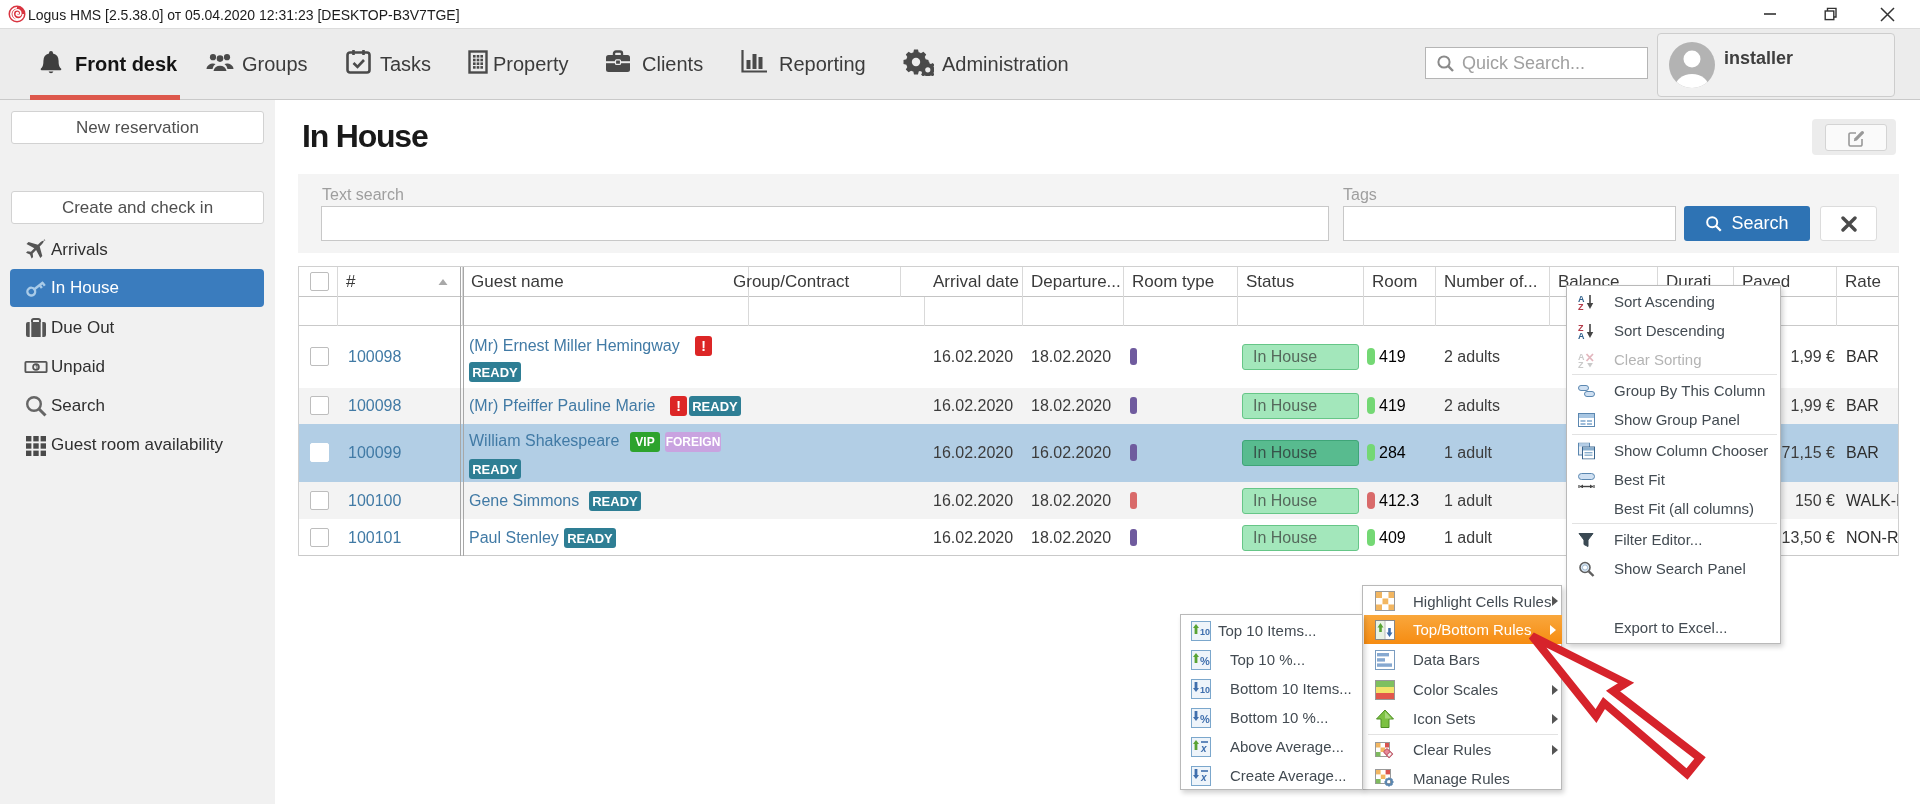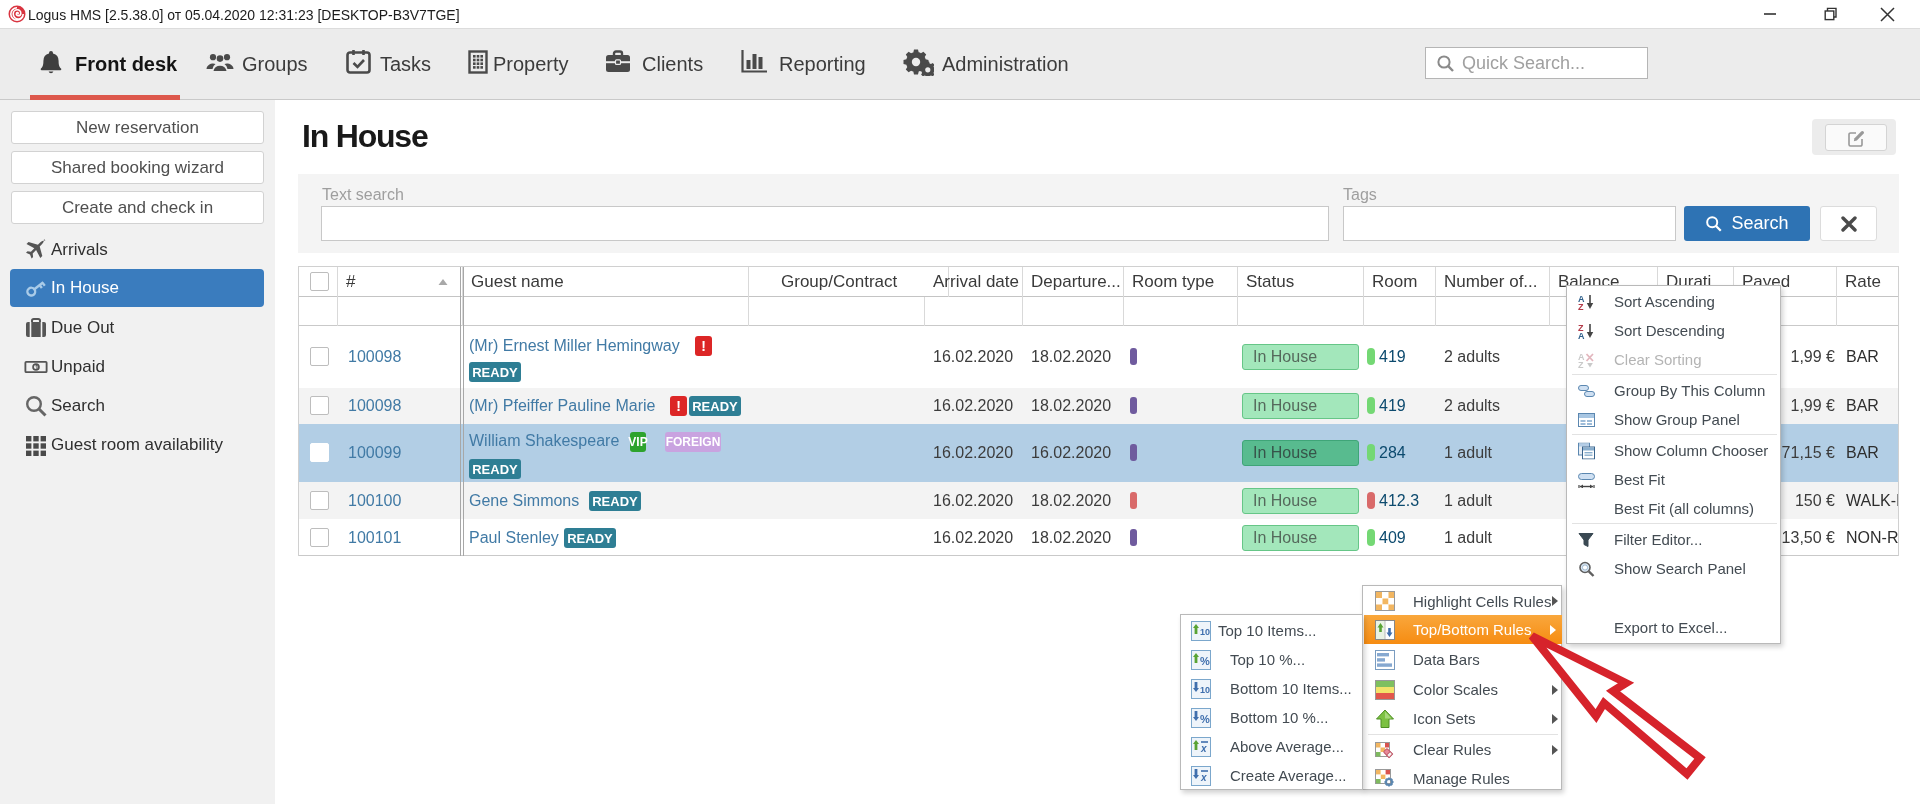--- a/index.html
+++ b/index.html
@@ -56,21 +56,21 @@
 .cb { position:absolute; left:11px; width:19px; height:19px; background:#fff; border:1px solid #bdbdbd; border-radius:2px; }
 .num { position:absolute; left:49px; font-size:16px; color:#417aa5; }
 .gname { position:absolute; font-size:16px; color:#417aa5; white-space:nowrap; }
 .badge { position:absolute; height:20px; border-radius:3px; color:#fff; font-size:13px; font-weight:bold; display:flex; align-items:center; justify-content:center; }
 .excl { position:absolute; width:17px; height:20px; border-radius:3px; background:#dc2626; color:#fff; font-size:14px; font-weight:bold; display:flex; align-items:center; justify-content:center; }
 .dt { position:absolute; font-size:16px; color:#3c3c3c; }
 .rtpill { position:absolute; width:7px; height:17px; border-radius:3px; }
 .rtxt { position:absolute; font-size:16px; color:#2e2e2e;margin-top:42px; }
 .stbadge { position:absolute; left:943px; width:117px; height:26px; border-radius:3px; background:#a3e7bb; border:1px solid #66c687; color:#55695c; font-size:16px; line-height:24px; padding-left:10px; }
 .rmpill { position:absolute; left:1068px; width:8px; height:17px; border-radius:4px; }
-.rmtxt { position:absolute; left:1080px; font-size:16px; color:#0c4a6e; }
+.rmtxt { position:absolute; left:1080px; font-size:16px; color:#000000; }
 .adl { position:absolute; left:1145px; font-size:16px; color:#3c3c3c; }
 .pay { position:absolute; width:100px; text-align:right; font-size:16px; color:#3c3c3c; }
 .rate { position:absolute; left:1547px; font-size:16px; color:#2e2e2e; white-space:nowrap; }
 .dline { position:absolute; left:161px; top:0; width:4px; border-left:1px solid #a7a7a7; border-right:1px solid #a7a7a7; }
 
 
 .menu { position:absolute; background:#fff; border:1px solid #b9b9b9; box-shadow:2px 3px 5px rgba(0,0,0,0.18); }
 .mi { position:absolute; left:1px; display:flex; align-items:center; font-size:15px; color:#434b52; }
 .mi .ic { position:absolute; top:50%; transform:translateY(-50%); display:flex; align-items:center; justify-content:center; }
 .msep { position:absolute; height:1px; background:#e2e2e2; }
@@ -180,25 +180,33 @@
     </div>
   <div class="navitem" style="left:942px">Administration</div>
   <div class="abs" id="reditem"></div>
   <div class="abs" id="qsearch">
     <svg style="position:absolute;left:10px;top:6px" width="20" height="20" viewBox="0 0 20 20">
         <circle cx="8" cy="8" r="5.6" fill="none" stroke="#8a8a8a" stroke-width="2"></circle>
         <line x1="12.2" y1="12.2" x2="17" y2="17" stroke="#8a8a8a" stroke-width="2.4"></line>
       </svg>
     <span>Quick Search...</span>
   </div>
+  <div class="abs" id="userpanel">
+    <div id="avatar">
+      <svg width="46" height="46" viewBox="0 0 46 46">
+          <circle cx="23" cy="17" r="8.5" fill="#fff"></circle>
+          <path d="M6 46 a17 14 0 0 1 34 0z" fill="#fff"></path>
+        </svg>
+    </div>
+    <div id="uname">installer</div>
+  </div>
 </div>
 
 <div class="abs" id="sidebar">
   <div class="sbtn" style="top:11px">New reservation</div>
-  <div class="sbtn" style="top:51px">Shared booking wizard</div>
   <div class="sbtn" style="top:91px">Create and check in</div>
   <div class="sitem" style="top:131px">
       <span class="sicon" id="ic-plane">
         <svg width="24" height="24" viewBox="0 0 24 24">
           <path d="M21.5 2.5 c-1.8-0.4-4 0.6-5.4 2l-2.2 2.2 -9.4-2.6 -2 2 7.8 4.2 -3.4 3.4 -3.4-0.4 -1.5 1.5 4 1.6 1.6 4 1.5-1.5 -0.4-3.4 3.4-3.4 4.2 7.8 2-2 -2.6-9.4 2.2-2.2 c1.4-1.4 2.4-3.6 2-5.4z" fill="#555"></path>
         </svg>
       </span>
       <span class="slabel">Arrivals</span>
     </div>
   <div id="inhouse-sel" style="top:169px">
@@ -293,21 +301,21 @@
   <div class="abs" id="table">
 
     <div id="hdr">
       <div class="hcell" style="left:0;width:39px">
           <span class="cb" style="left:11px;top:5px"></span>
         </div>
       <div class="hcell" style="left:39px;width:125px">#<svg style="position:absolute;left:100px;top:11px" width="10" height="8" viewBox="0 0 10 8">
             <path d="M5 1 L9.5 7 H0.5 z" fill="#a8a8a8"></path>
           </svg></div>
       <div class="hcell" style="left:164px;width:286px">Guest name</div>
-      <div class="hcell" style="left:474px;width:176px">Group/Contract</div>
+      <div class="hcell" style="left:426px;width:176px">Group/Contract</div>
       <div class="hcell" style="left:626px;width:98px">Arrival date</div>
       <div class="hcell" style="left:724px;width:101px">Departure...</div>
       <div class="hcell" style="left:825px;width:114px">Room type</div>
       <div class="hcell" style="left:939px;width:126px">Status</div>
       <div class="hcell" style="left:1065px;width:72px">Room</div>
       <div class="hcell" style="left:1137px;width:114px">Number of...</div>
       <div class="hcell" style="left:1251px;width:108px">Balance</div>
       <div class="hcell" style="left:1359px;width:76px">Durati...</div>
       <div class="hcell" style="left:1435px;width:103px">Payed</div>
       <div class="hcell" style="left:1538px;width:62px;border-right:none">Rate</div>
@@ -363,21 +371,21 @@
       <span class="rmtxt" style="top:9px">419</span>
       <span class="adl" style="top:9px">2 adults</span>
       <span class="pay" style="left:1436px;top:9px">1,99 €</span>
       <span class="rate" style="top:9px">BAR</span>
     </div>
 
     <div class="row" style="top:157px;height:58px;background:#b2cee5">
       <span class="cb" style="top:19px;border-color:#fff"></span>
       <span class="num" style="top:20px">100099</span>
       <span class="gname" style="left:170px;top:8px">William Shakespeare</span>
-      <span class="badge" style="left:331px;top:8px;width:16px;background:#2da32d;font-size:12px">VIP</span>
+      <span class="badge" style="left:331px;top:8px;width:30px;background:#2da32d;font-size:12px">VIP</span>
       <span class="badge" style="left:366px;top:8px;width:56px;background:#c9a3e0;font-size:12px">FOREIGN</span>
       <span class="badge" style="left:170px;top:35px;width:52px;background:#2e7e94">READY</span>
       <span class="dt" style="left:634px;top:20px">16.02.2020</span>
       <span class="dt" style="left:732px;top:20px">16.02.2020</span>
       <span class="rtpill" style="left:831px;top:20px;background:#6f5b9e"></span>
       <span class="rtxt" style="left:842px;top:20px">2BUDGET</span>
       <span class="stbadge" style="top:16px;background:#58bb8f;border-color:#3fa578;color:#37544a">In House</span>
       <span class="rmpill" style="top:20px;background:#74d874"></span>
       <span class="rmtxt" style="top:20px">284</span>
       <span class="adl" style="top:20px">1 adult</span>

